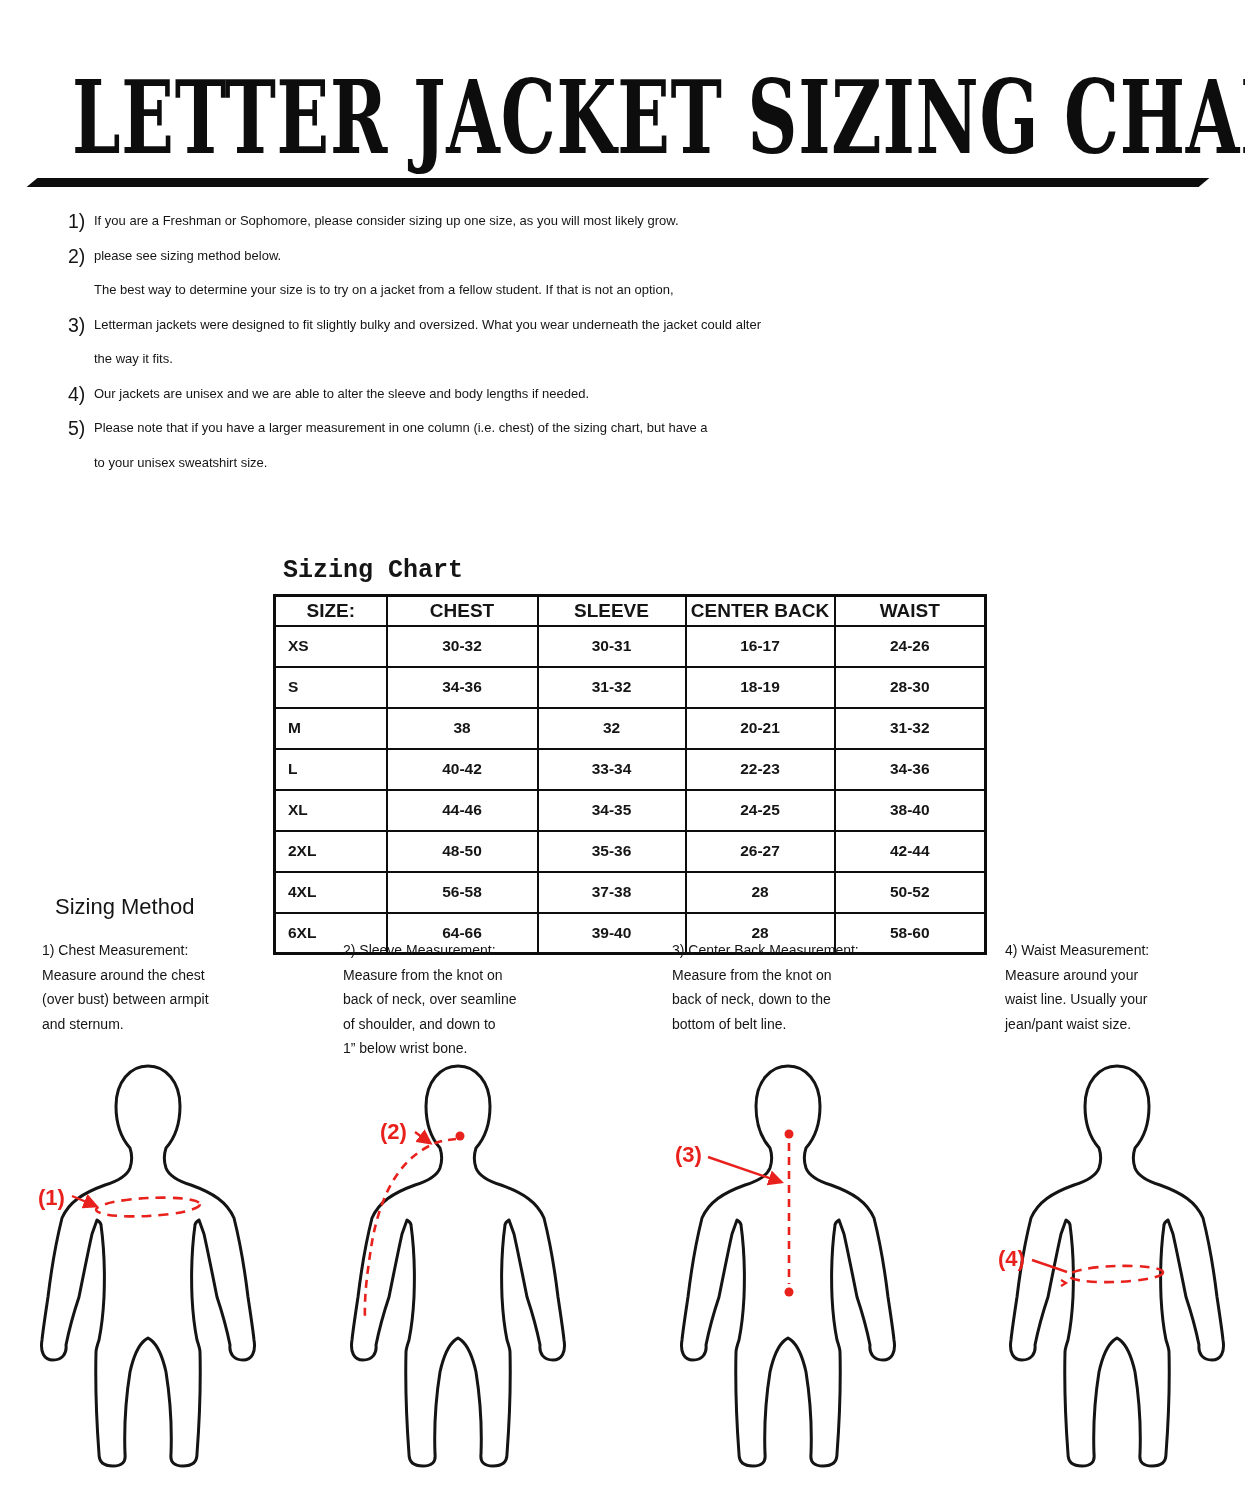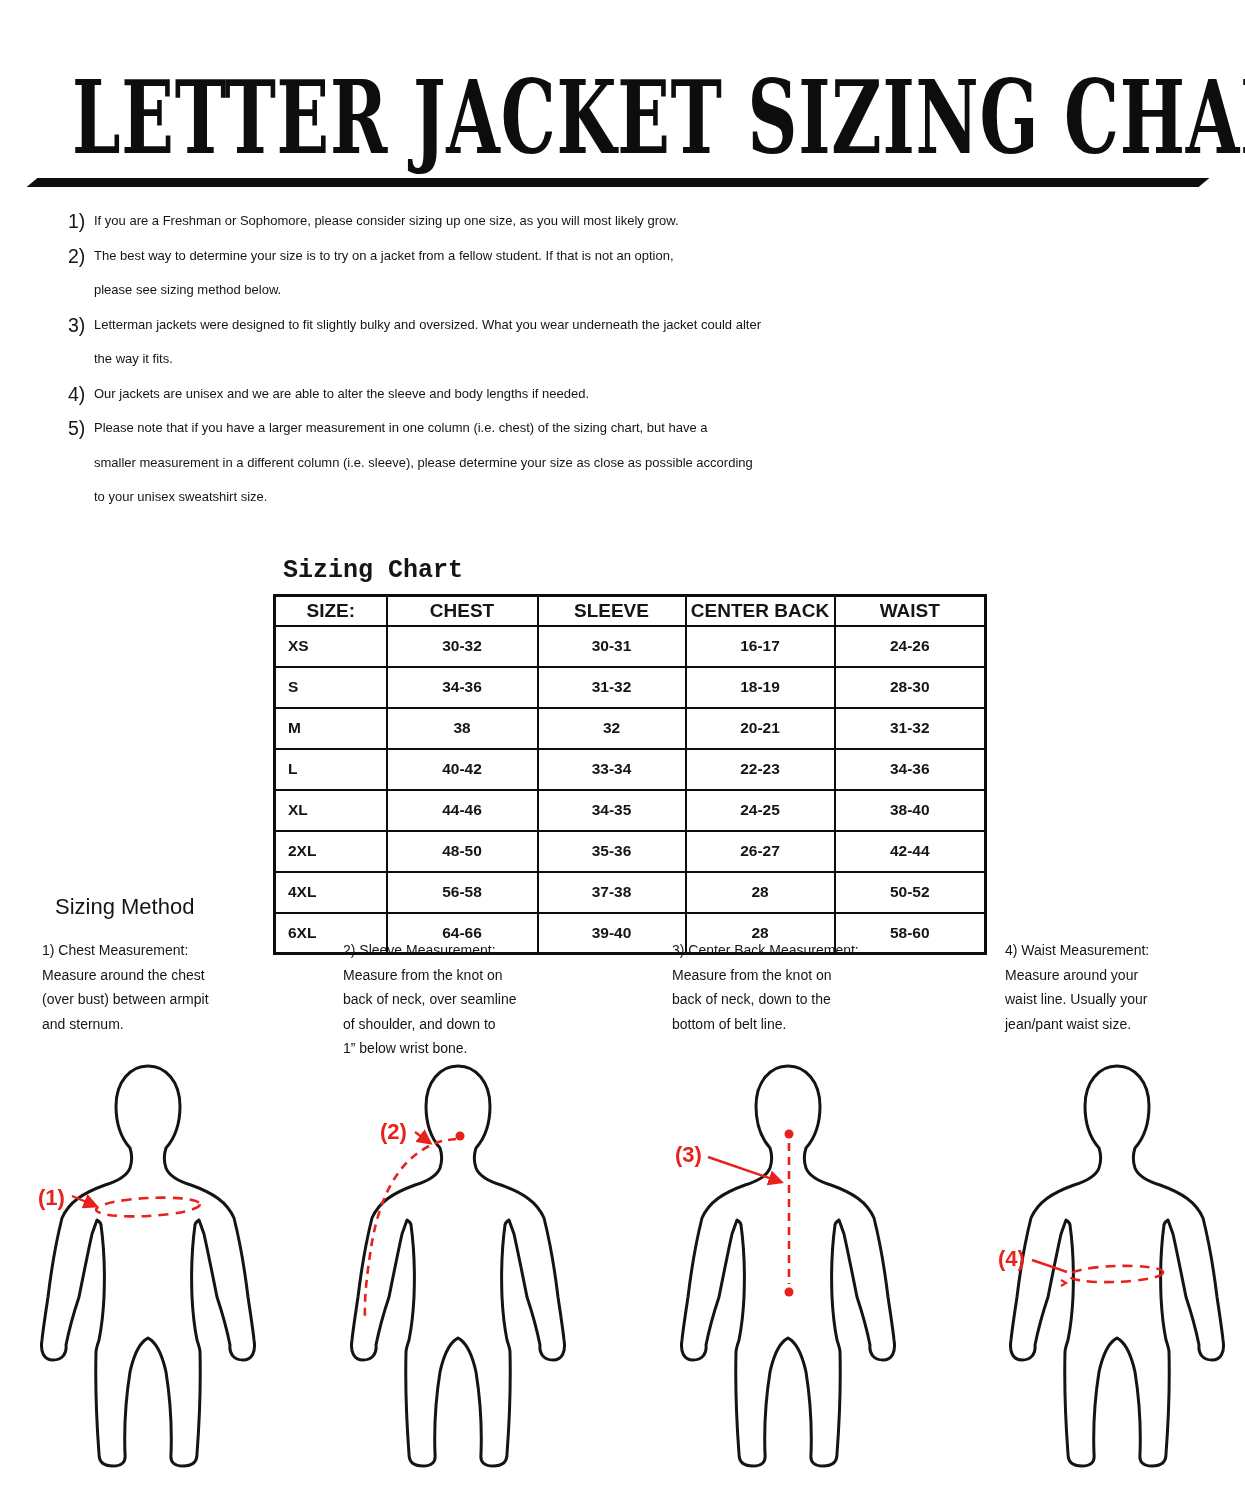--- a/index.html
+++ b/index.html
@@ -74,42 +74,41 @@
   <div class="notes" id="notes-list">
       <div class="note-item">
         <span class="note-num">1)</span>
         <div class="note-text">
           <div>If you are a Freshman or Sophomore, please consider sizing up one size, as you will most likely grow.</div>
         </div>
       </div>
       <div class="note-item">
         <span class="note-num">2)</span>
         <div class="note-text">
+          <div>please see sizing method below.</div>
           <div>The best way to determine your size is to try on a jacket from a fellow student. If that is not an option,</div>
-          <div>please see sizing method below.</div>
         </div>
       </div>
       <div class="note-item">
         <span class="note-num">3)</span>
         <div class="note-text">
           <div>Letterman jackets were designed to fit slightly bulky and oversized. What you wear underneath the jacket could alter</div>
           <div>the way it fits.</div>
         </div>
       </div>
       <div class="note-item">
         <span class="note-num">4)</span>
         <div class="note-text">
           <div>Our jackets are unisex and we are able to alter the sleeve and body lengths if needed.</div>
         </div>
       </div>
       <div class="note-item">
         <span class="note-num">5)</span>
         <div class="note-text">
           <div>Please note that if you have a larger measurement in one column (i.e. chest) of the sizing chart, but have a</div>
-          <div>smaller measurement in a different column (i.e. sleeve), please determine your size as close as possible according</div>
           <div>to your unisex sweatshirt size.</div>
         </div>
       </div>
     </div>
 
   <h2 class="chart-heading">Sizing Chart</h2>
 
   <table class="sizing-table">
     <colgroup>
       <col style="width:112px">

